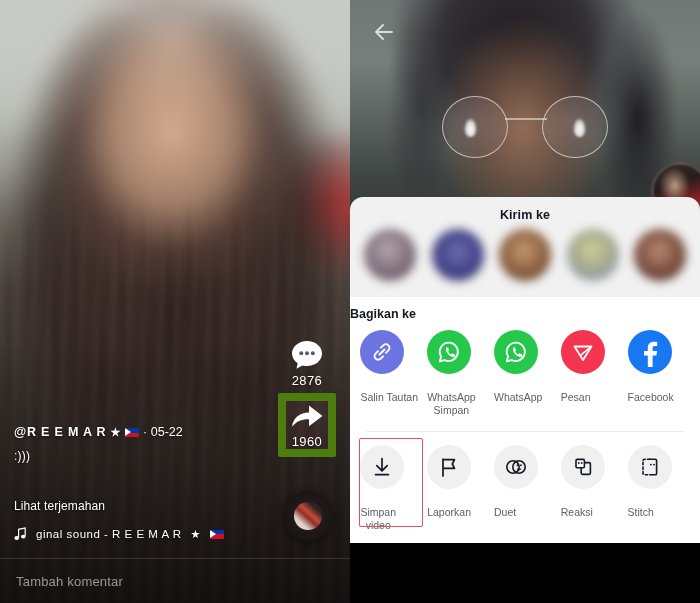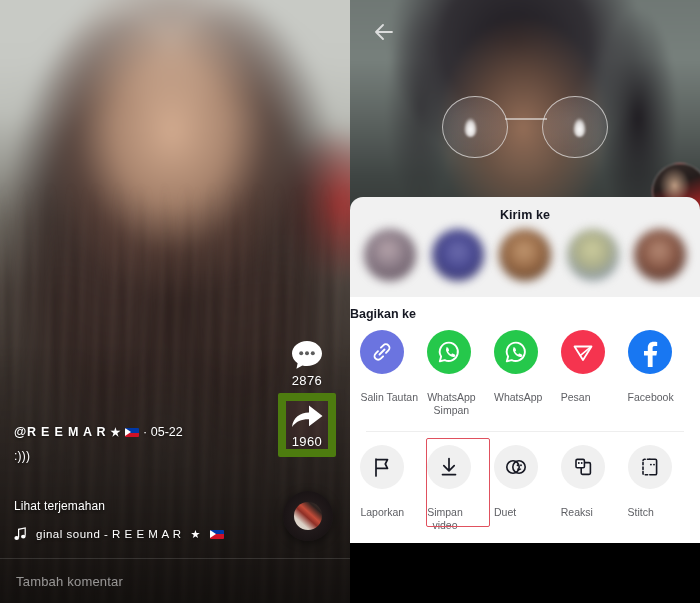--- a/index.html
+++ b/index.html
@@ -358,39 +358,39 @@
             <div class="icon-label">Facebook</div>
           </div>
 
         </div>
 
         <div class="divider"></div>
 
         <div class="icon-row second">
 
           <div class="icon-cell">
-            <div class="icon-circle grey">
-              <svg width="24" height="24" viewBox="0 0 24 24">
-                <path d="M6 21V4M6 4.6h11.5l-2.2 4.4 2.2 4.4H6" stroke="#161823" stroke-width="1.7" fill="none" stroke-linejoin="round" stroke-linecap="round"></path>
-              </svg>
-            </div>
-            <div class="icon-label">Laporkan</div>
-          </div>
-
-          <div class="icon-cell">
             <div class="cell-highlight"></div>
             <div class="icon-circle grey">
               <svg width="24" height="24" viewBox="0 0 24 24">
                 <path d="M12 3.5v12M6.8 10.6L12 15.8l5.2-5.2M5.5 19.6h13" stroke="#161823" stroke-width="1.7" fill="none" stroke-linecap="round" stroke-linejoin="round"></path>
               </svg>
             </div>
             <div class="icon-label">
               <span>Simpan</span><br>
               <span>video</span>
             </div>
+          </div>
+
+          <div class="icon-cell">
+            <div class="icon-circle grey">
+              <svg width="24" height="24" viewBox="0 0 24 24">
+                <path d="M6 21V4M6 4.6h11.5l-2.2 4.4 2.2 4.4H6" stroke="#161823" stroke-width="1.7" fill="none" stroke-linejoin="round" stroke-linecap="round"></path>
+              </svg>
+            </div>
+            <div class="icon-label">Laporkan</div>
           </div>
 
           <div class="icon-cell">
             <div class="icon-circle grey">
               <svg width="26" height="26" viewBox="0 0 26 26">
                 <circle cx="10" cy="13" r="6.2" fill="none" stroke="#161823" stroke-width="1.6"></circle>
                 <circle cx="16" cy="13" r="6.2" fill="none" stroke="#161823" stroke-width="1.6"></circle>
                 <circle cx="14.6" cy="11.3" r=".95" fill="#161823"></circle>
                 <circle cx="18" cy="11.3" r=".95" fill="#161823"></circle>
                 <path d="M14.6 15.1c.9.7 2.1.7 3 0" stroke="#161823" stroke-width="1.3" fill="none" stroke-linecap="round"></path>

